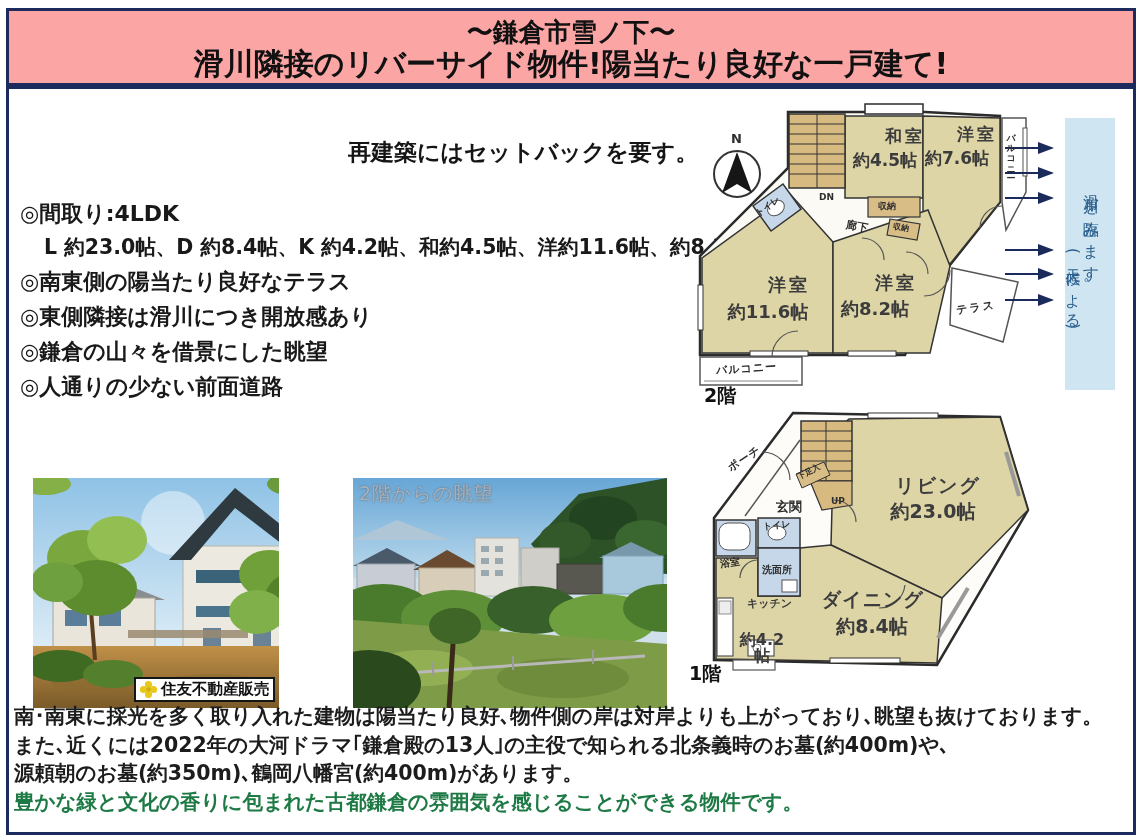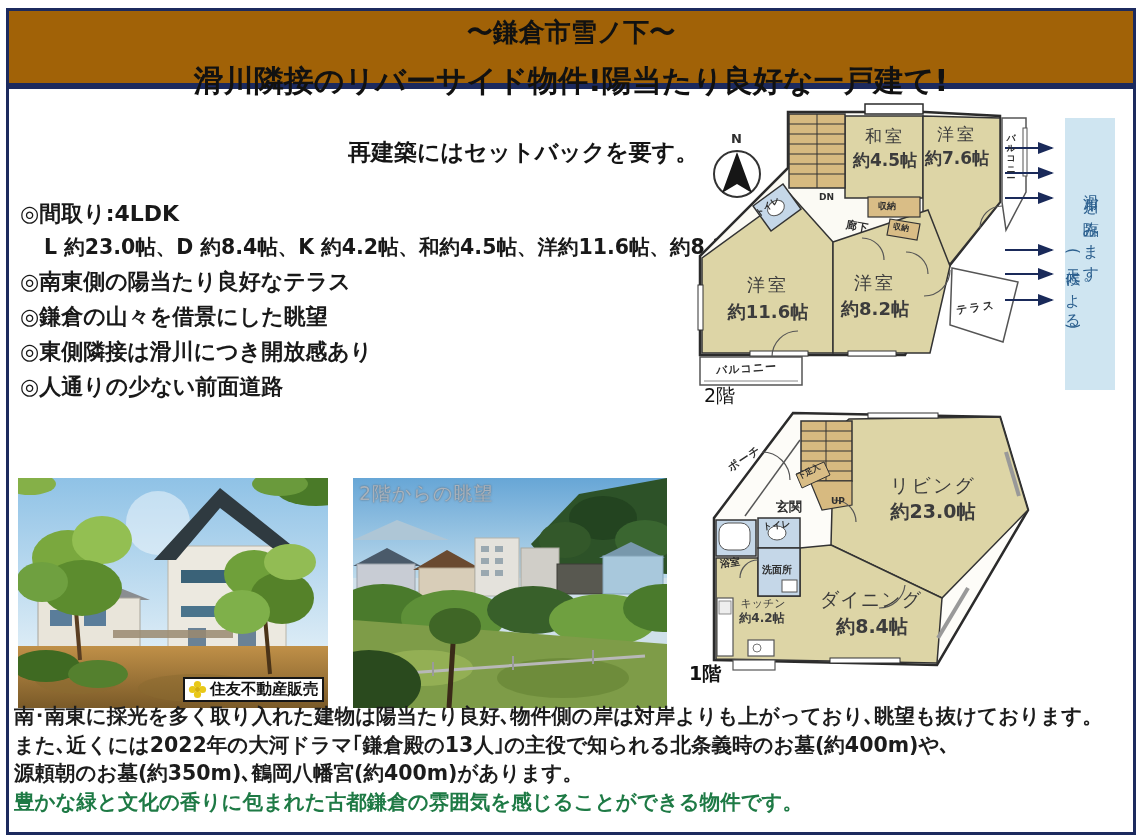--- a/index.html
+++ b/index.html
@@ -2,57 +2,57 @@
 <html><head>
 <meta charset="utf-8">
 <style>
   html,body{margin:0;padding:0}
   body{width:1142px;height:839px;position:relative;background:#ffffff;
        font-family:"DejaVu Sans",sans-serif;overflow:hidden;color:#1c1c1c}
   .abs{position:absolute}
   .border-box{position:absolute;border:3px solid #1c2a5e;background:transparent}
   .hdr-line{position:absolute;left:0;right:0;text-align:center;font-weight:bold;color:#111;white-space:nowrap}
   .lbl{position:absolute;white-space:nowrap;color:#2e2e2e;font-weight:600;line-height:1}
-  .rname{position:absolute;text-align:center;font-weight:400;color:#3c3c3c;letter-spacing:3px;line-height:1}
+  .rname{position:absolute;text-align:right;font-weight:700;color:#3c3c3c;letter-spacing:3px;line-height:1}
   .rsize{position:absolute;text-align:center;font-weight:600;color:#3c3c3c;line-height:1}
   .vtext{writing-mode:vertical-rl}
   .feature-line{font-size:22px;font-weight:600;color:#191919;line-height:35px;white-space:nowrap}
   .feature-detail{font-size:20.5px;font-weight:600;color:#191919;line-height:33px;padding-left:24px;white-space:nowrap}
   .desc-line{font-size:20.5px;font-weight:600;line-height:28.5px;white-space:nowrap;color:#1c1c1c}
   .desc-green{color:#1e7a45}
   .photo{position:absolute;top:478px;height:230px;overflow:hidden;background:#cfe0ea}
   .badge{position:absolute;right:4px;bottom:6px;width:141px;height:25px;background:#fff;border:2px solid #161616;
          display:flex;align-items:center;padding:0 3px;box-sizing:border-box}
   .badge-text{font-size:15.5px;font-weight:900;color:#111;letter-spacing:0;white-space:nowrap;margin-left:3px}
   .view-caption{position:absolute;left:6px;top:3px;font-size:19px;font-weight:normal;color:#a9b2bc;
                 text-shadow:0 0 2px #5a6670;letter-spacing:1px}
   .river-strip{position:absolute;left:1065px;top:118px;width:50px;height:272px;background:#cfe5f1}
   .river-text{position:absolute;color:#2b5f8e;font-weight:500;letter-spacing:3px;line-height:1}
 </style>
 </head>
 <body>
 
 <div class="border-box" style="left:6px;top:86px;right:6px;bottom:4px"></div>
-<div class="border-box" style="left:6px;top:8px;right:6px;height:72px;background:#a16207">
+<div class="border-box" style="left:6px;top:8px;right:6px;height:72px;background:#fca5a5">
   <div class="hdr-line" style="top:4px;font-size:26px">〜鎌倉市雪ノ下〜</div>
-  <div class="hdr-line" style="top:50px;font-size:30px">滑川隣接のリバーサイド物件!陽当たり良好な一戸建て!</div>
+  <div class="hdr-line" style="top:33px;font-size:30px">滑川隣接のリバーサイド物件!陽当たり良好な一戸建て!</div>
 </div>
 
 <div class="lbl" style="left:348px;top:141px;font-size:23px;font-weight:700;color:#151515">再建築にはセットバックを要す。</div>
 
 <div class="abs" style="left:20px;top:196px">
   <div class="feature-line">◎間取り:4LDK</div>
   <div class="feature-detail">L 約23.0帖、D 約8.4帖、K 約4.2帖、和約4.5帖、洋約11.6帖、約8.2帖、約7.6帖</div>
   <div class="feature-line">◎南東側の陽当たり良好なテラス</div>
+  <div class="feature-line">◎東側隣接は滑川につき開放感あり</div>
   <div class="feature-line">◎鎌倉の山々を借景にした眺望</div>
-  <div class="feature-line">◎東側隣接は滑川につき開放感あり</div>
   <div class="feature-line">◎人通りの少ない前面道路</div>
 </div>
 
-<div class="photo" style="left:18px;width:310px">
+<div class="photo" style="left:33px;width:246px">
   <svg width="310" height="230" viewBox="0 0 310 230">
     <defs>
       <linearGradient id="sky1" x1="0" y1="0" x2="0" y2="1">
         <stop offset="0" stop-color="#8fc2e6"></stop>
           <stop offset="1" stop-color="#dcecf6"></stop>
       </linearGradient>
       <linearGradient id="gnd1" x1="0" y1="0" x2="0" y2="1">
         <stop offset="0" stop-color="#c09048"></stop>
           <stop offset="1" stop-color="#7a5a28"></stop>
       </linearGradient>
@@ -295,28 +295,28 @@
 <div class="rname" style="left:833px;top:274px;width:84px;font-size:18px">洋室</div>
 <div class="rsize" style="left:829px;top:300px;width:92px;font-size:18px">約8.2帖</div>
 <div class="lbl" style="left:956px;top:302px;font-size:11px;transform:rotate(-8deg);letter-spacing:2px">テラス</div>
 <div class="lbl vtext" style="left:1006px;top:127px;font-size:9px;height:80px;letter-spacing:1px">バルコニー</div>
 <div class="lbl" style="left:716px;top:363px;font-size:11px;transform:rotate(-4deg);letter-spacing:1px">バルコニー</div>
 <div class="lbl" style="left:754px;top:202px;font-size:9px;transform:rotate(-36deg)">トイレ</div>
 <div class="lbl" style="left:846px;top:221px;font-size:11px;transform:rotate(10deg)">廊下</div>
 <div class="lbl" style="left:878px;top:202px;font-size:9px">収納</div>
 <div class="lbl" style="left:893px;top:224px;font-size:8px;transform:rotate(8deg)">収納</div>
 <div class="lbl" style="left:819px;top:193px;font-size:9px">DN</div>
-<div class="lbl" style="left:704px;top:386px;font-size:19px;font-weight:normal;color:#111">2階</div>
+<div class="lbl" style="left:704px;top:386px;font-size:19px;font-weight:bold;color:#111">2階</div>
 
 <div class="rname" style="left:885px;top:476px;width:96px;font-size:19px;letter-spacing:2px">リビング</div>
 <div class="rsize" style="left:883px;top:502px;width:100px;font-size:19px">約23.0帖</div>
 <div class="rname" style="left:818px;top:590px;width:106px;font-size:19px;letter-spacing:1px">ダイニング</div>
 <div class="rsize" style="left:824px;top:617px;width:96px;font-size:19px">約8.4帖</div>
 <div class="rname" style="left:734px;top:598px;width:58px;font-size:11px;letter-spacing:0">キッチン</div>
-<div class="rsize" style="left:732px;top:612px;width:60px;font-size:12px">約4.2帖</div>
+<div class="rsize" style="left:732px;top:632px;width:60px;font-size:16px">約4.2帖</div>
 <div class="lbl" style="left:720px;top:558px;font-size:10px;transform:rotate(-8deg)">浴室</div>
 <div class="lbl" style="left:762px;top:565px;font-size:10px">洗面所</div>
 <div class="lbl" style="left:763px;top:521px;font-size:9px;transform:rotate(-6deg)">トイレ</div>
 <div class="lbl" style="left:776px;top:500px;font-size:13px">玄関</div>
 <div class="lbl" style="left:726px;top:453px;font-size:11px;transform:rotate(-33deg);letter-spacing:1px">ポーチ</div>
 <div class="lbl" style="left:797px;top:468px;font-size:8px;transform:rotate(-28deg)">下足入</div>
 <div class="lbl" style="left:831px;top:497px;font-size:9px">UP</div>
 <div class="lbl" style="left:689px;top:664px;font-size:19px;font-weight:bold;color:#111">1階</div>
 
 <div class="river-strip"></div>

